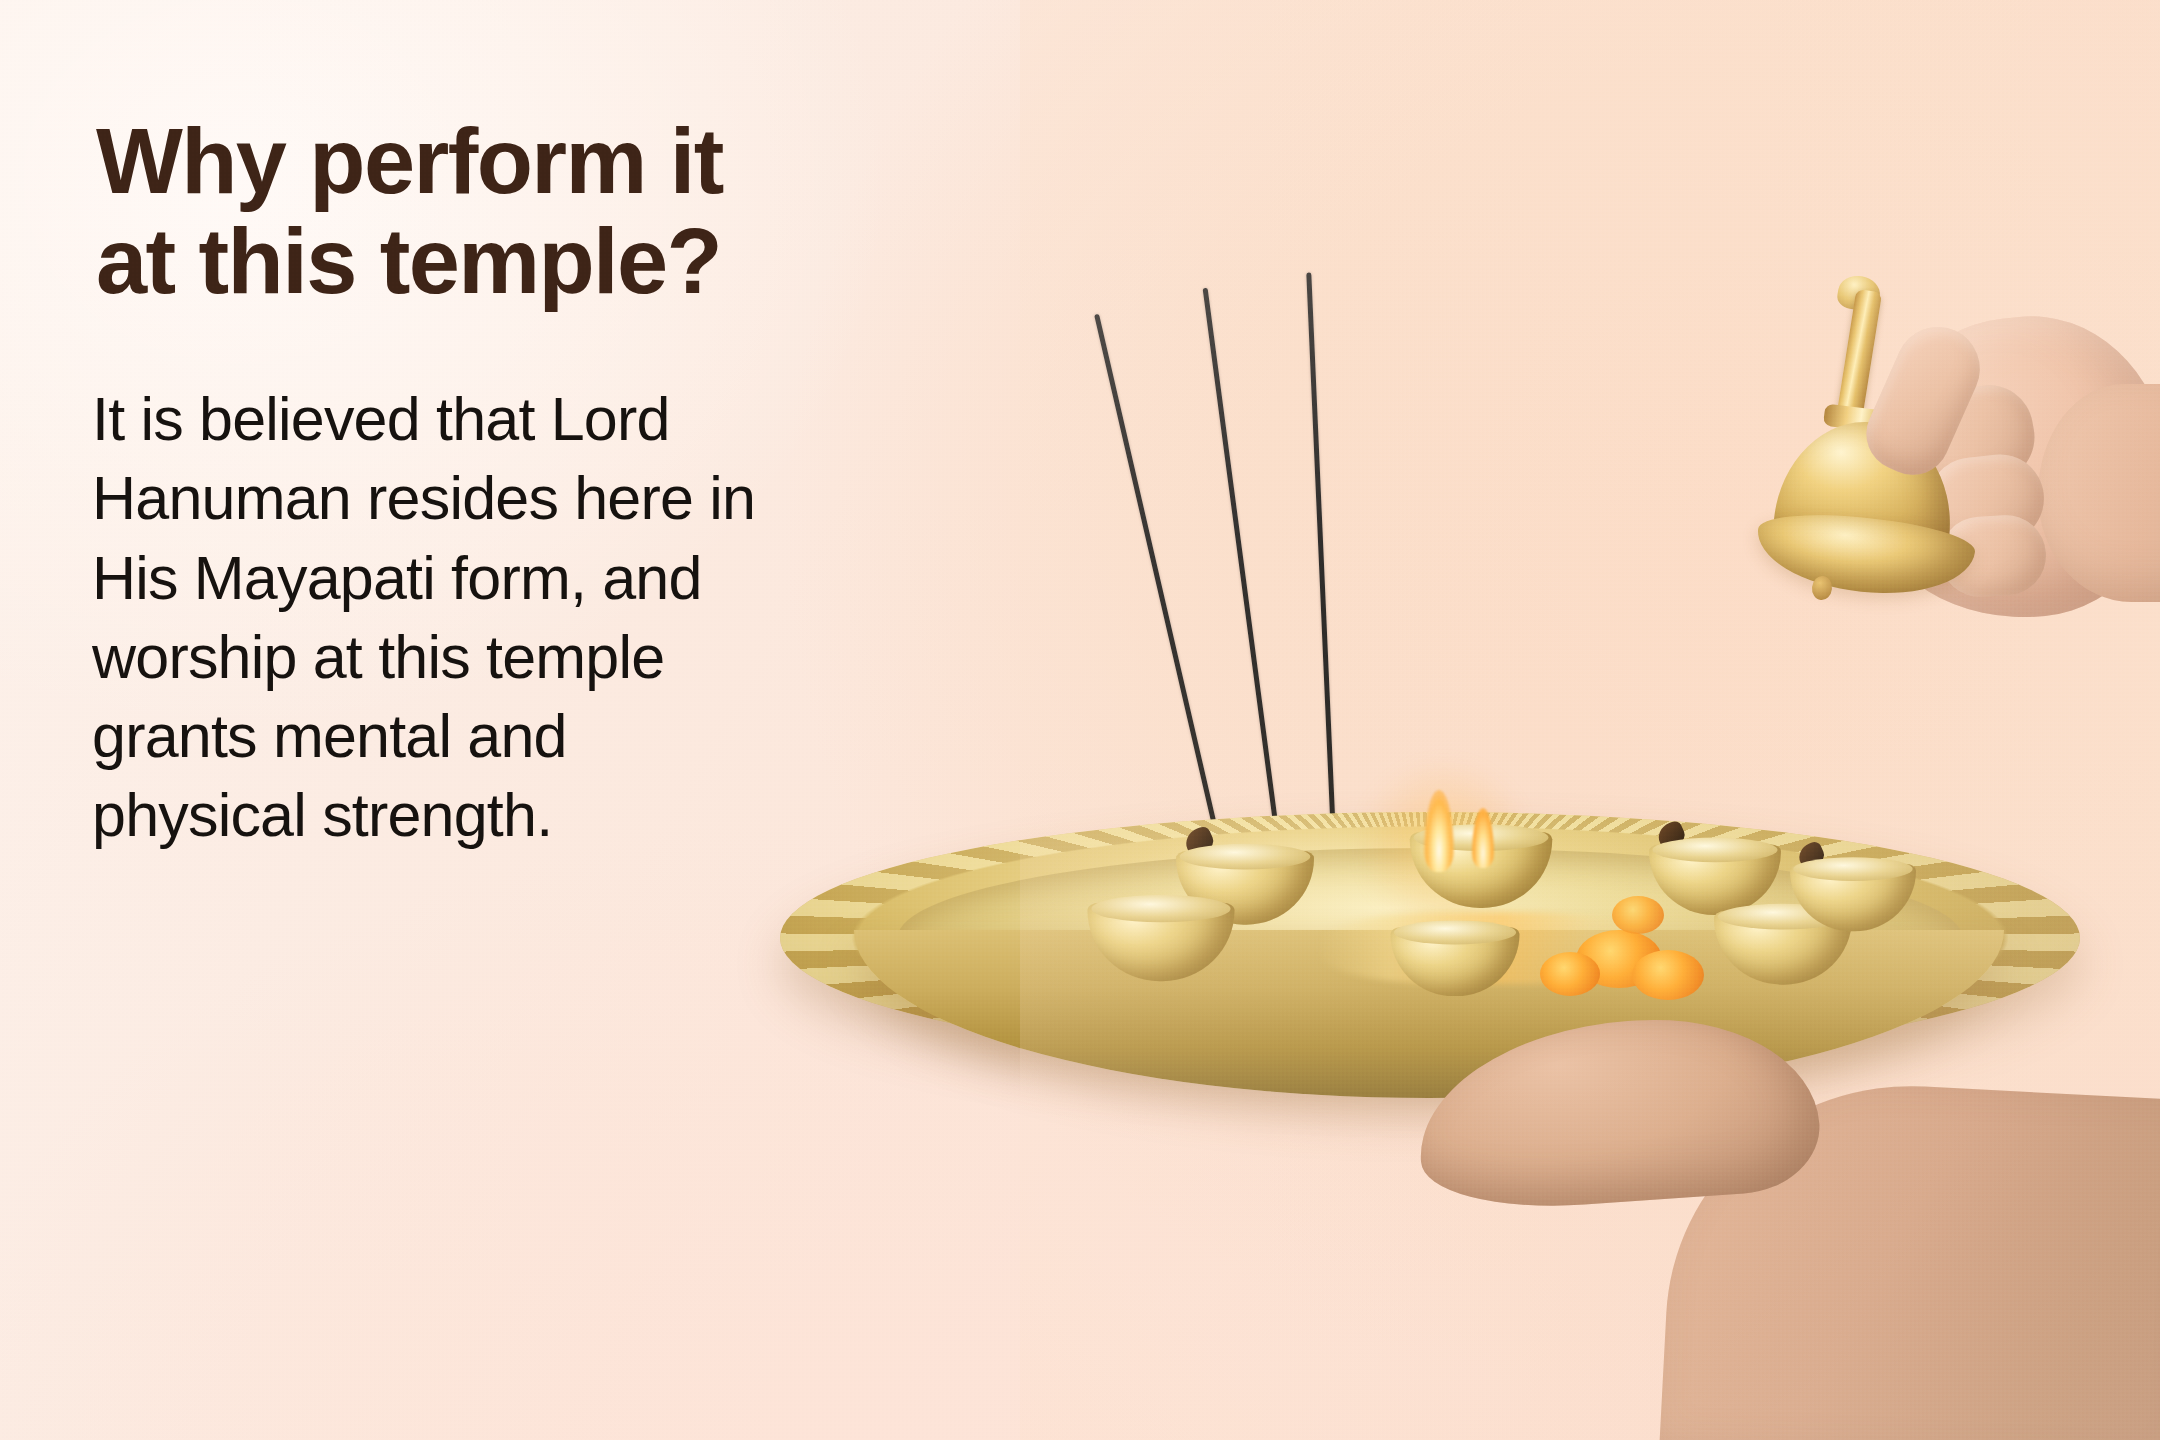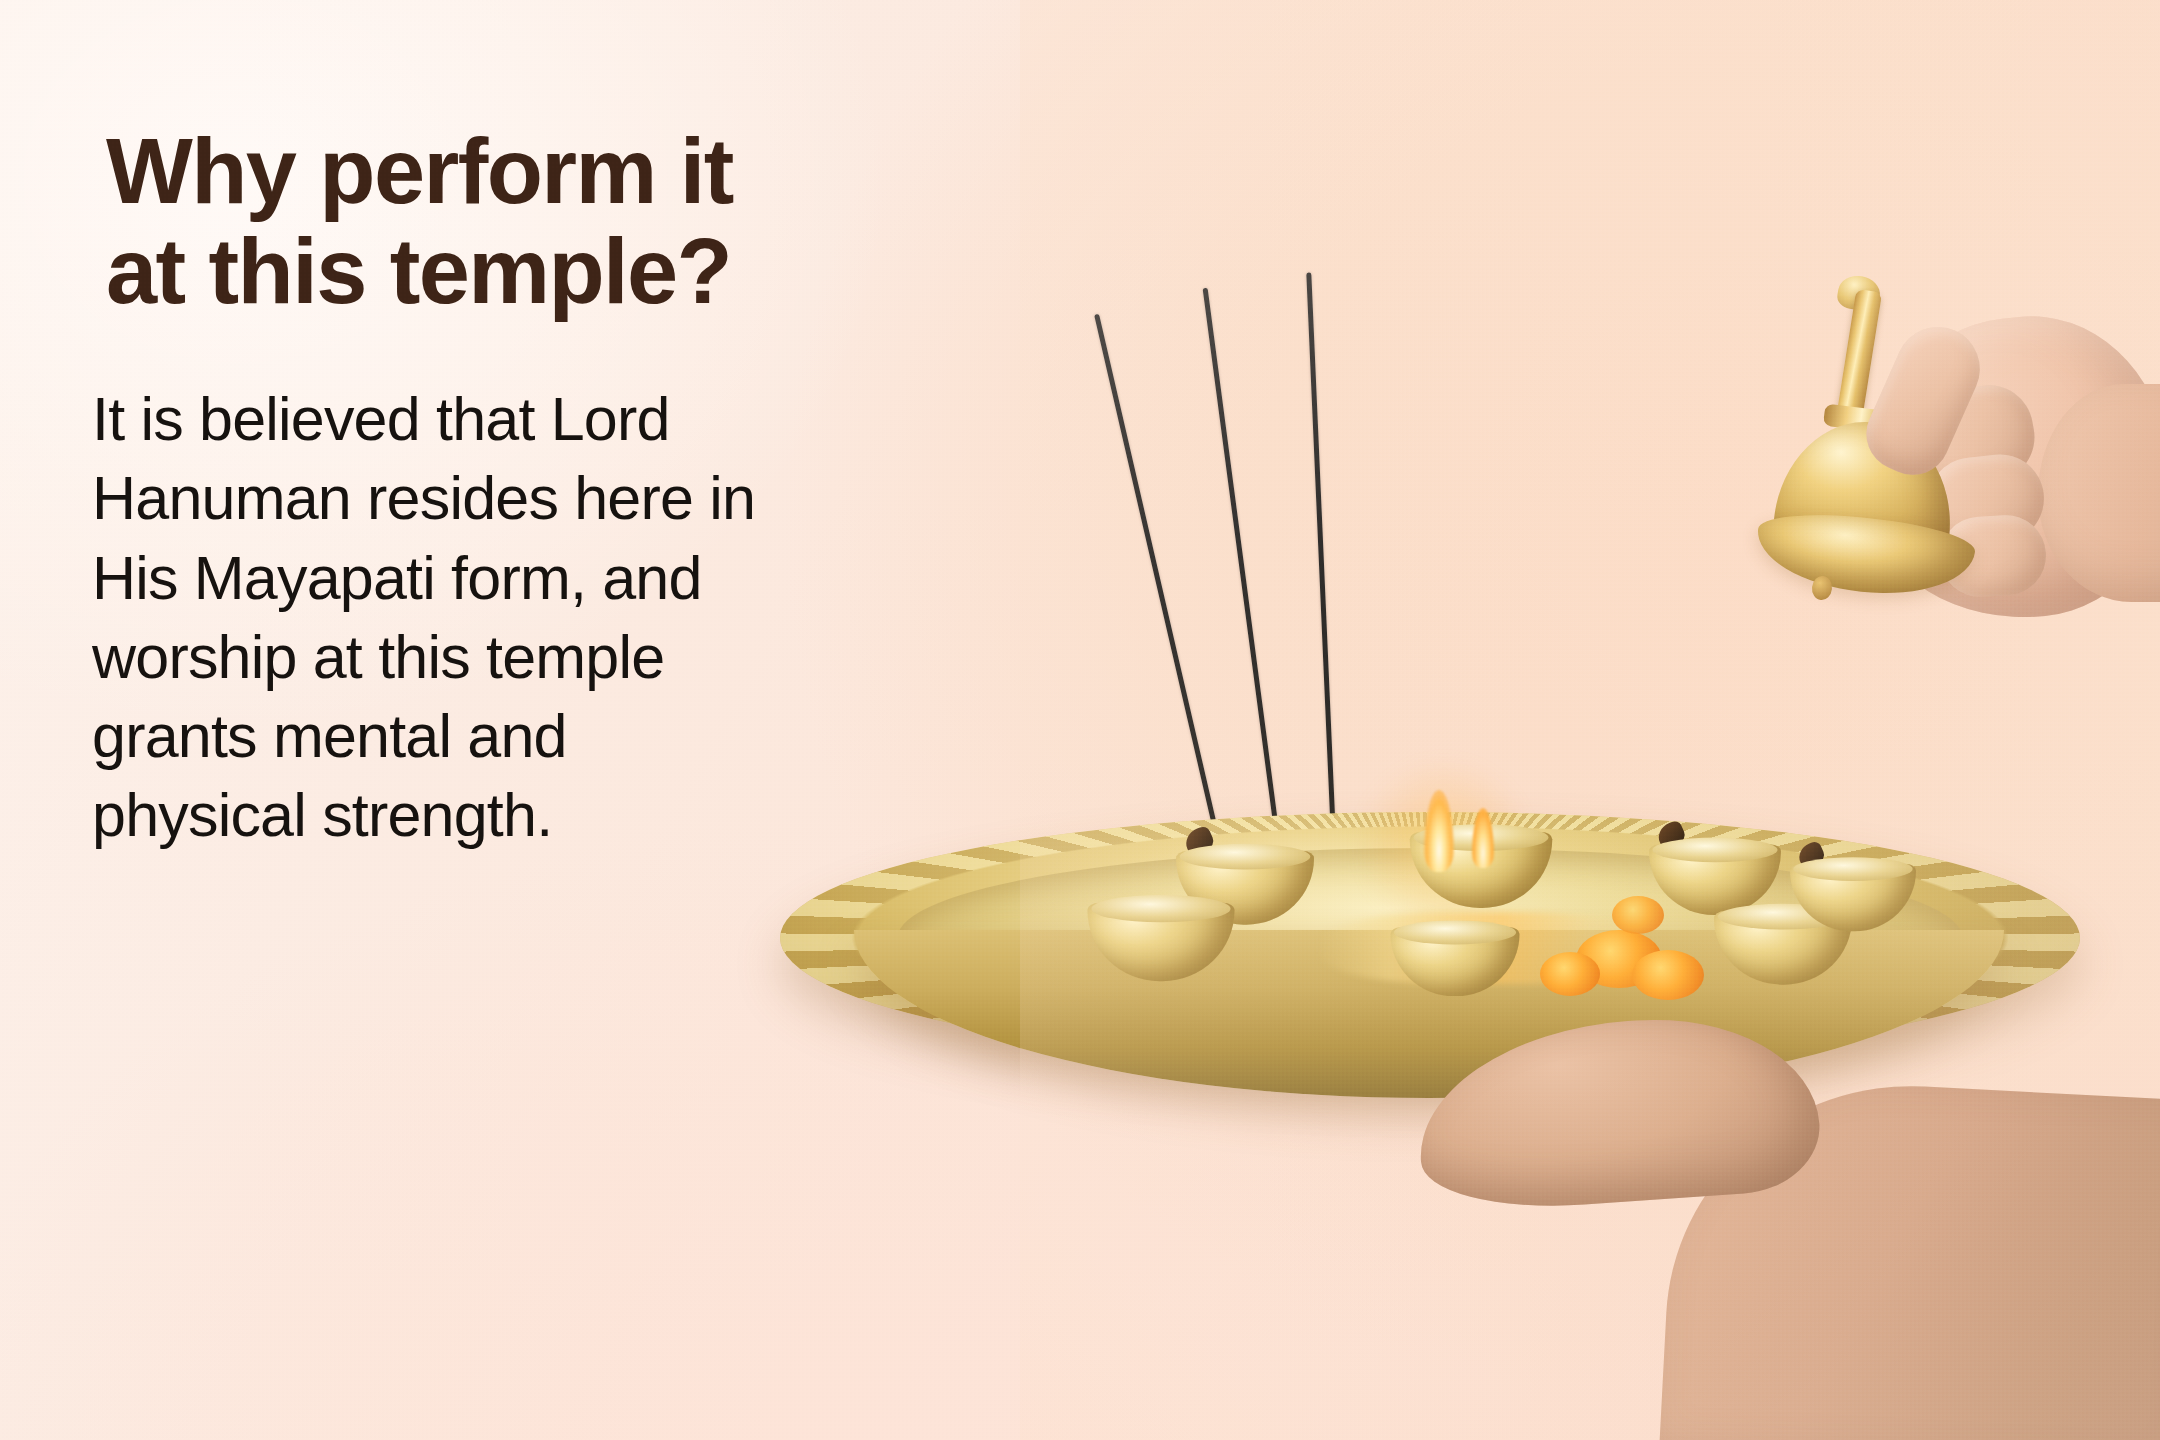--- a/index.html
+++ b/index.html
@@ -24,21 +24,21 @@
     background:
       repeating-linear-gradient(0deg, rgba(255,255,255,0.012) 0 2px, rgba(0,0,0,0.012) 2px 4px),
       repeating-linear-gradient(90deg, rgba(255,255,255,0.010) 0 2px, rgba(0,0,0,0.010) 2px 4px);
     mix-blend-mode:overlay;opacity:.55;
   }
 
   
   #text-col{position:absolute;left:92px;top:108px;width:900px;}
   #heading{
     font-size:92px;line-height:1.085;font-weight:700;
-    letter-spacing:-1.6px;color:#3e2417;margin:14px;white-space:pre-line;
+    letter-spacing:-1.6px;color:#3e2417;margin:4px;white-space:pre-line;
   }
   #body-copy{
     margin:0;position:absolute;left:0;top:272px;width:700px;
     font-size:61px;line-height:1.30;font-weight:500;letter-spacing:-0.8px;
     color:#16120f;white-space:pre-line;
   }
 
   
   #scene{position:absolute;left:1020px;top:0;width:1140px;height:1440px;}
 

